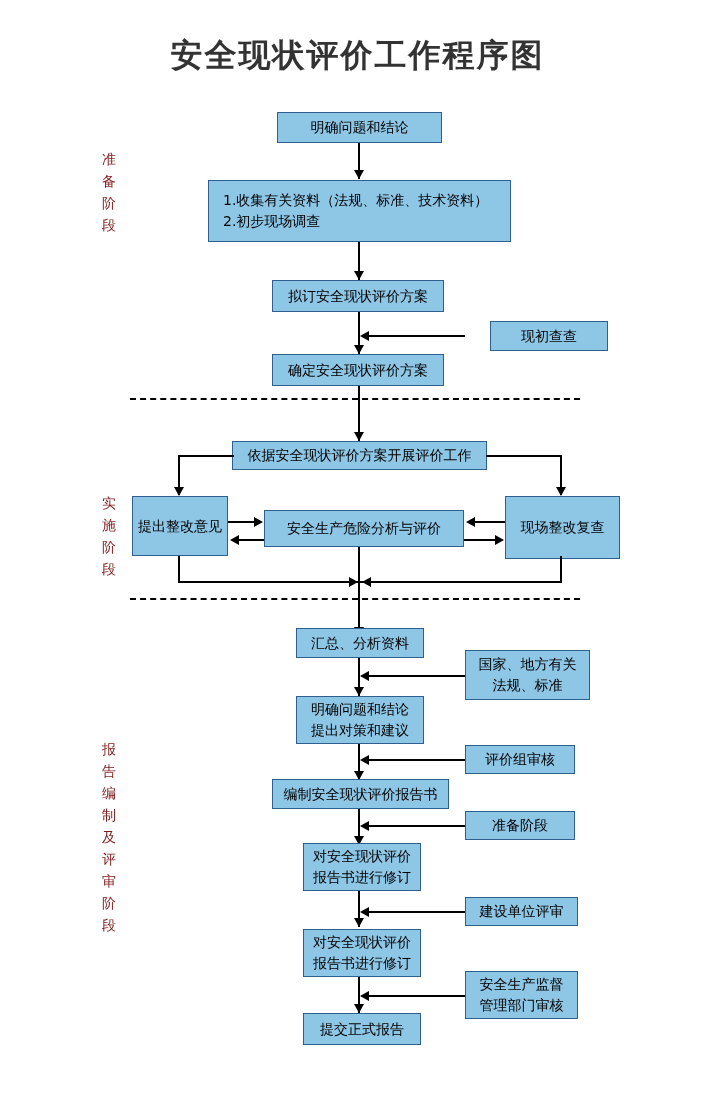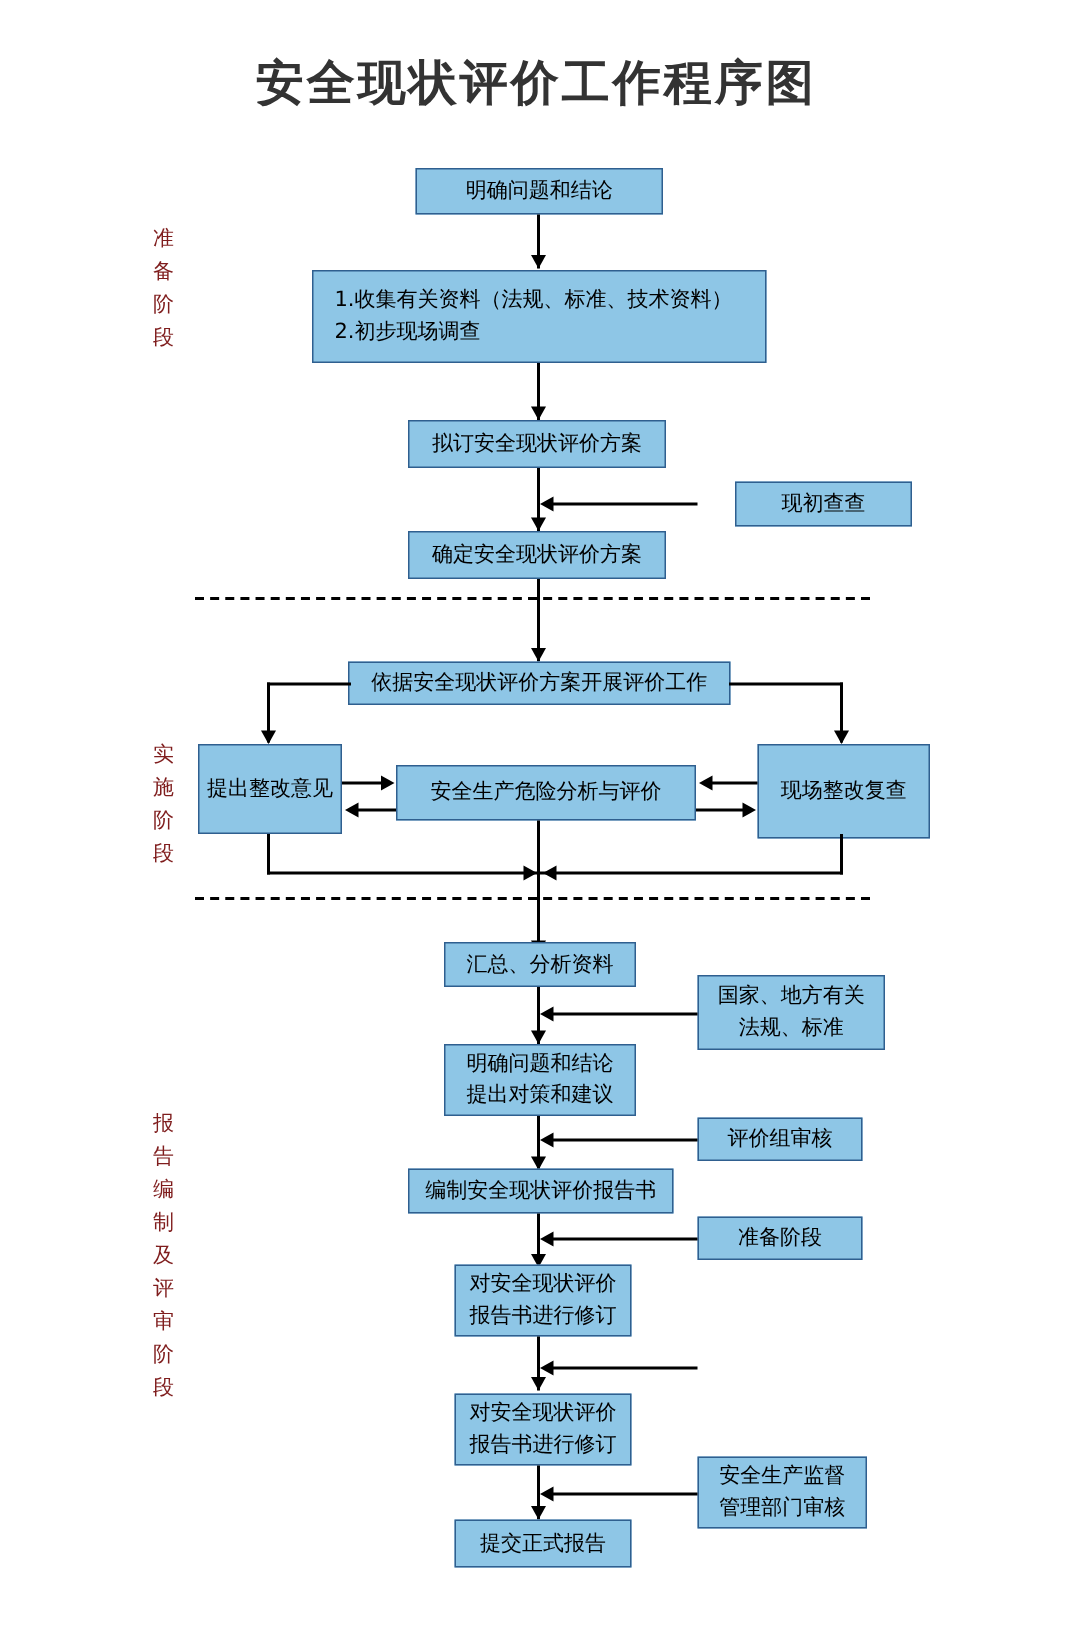--- a/index.html
+++ b/index.html
@@ -228,20 +228,23 @@
   <div class="hline" style="left:366px; top:825px; width:99px;"></div>
   <div class="arrow-left" style="left:360px; top:821px;"></div>
 
   <div class="node" style="left:303px; top:843px; width:118px; height:48px;">
     <span class="node-text">对安全现状评价
 报告书进行修订</span>
   </div>
   <div class="vline" style="left:358px; top:891px; height:36px;"></div>
   <div class="arrow-down" style="left:354px; top:918px;"></div>
 
+  <div class="node" style="left:465px; top:897px; width:113px; height:29px;">
+    <span class="node-text">建设单位评审</span>
+  </div>
   <div class="hline" style="left:366px; top:911px; width:99px;"></div>
   <div class="arrow-left" style="left:360px; top:907px;"></div>
 
   <div class="node" style="left:303px; top:929px; width:118px; height:48px;">
     <span class="node-text">对安全现状评价
 报告书进行修订</span>
   </div>
   <div class="vline" style="left:358px; top:977px; height:36px;"></div>
   <div class="arrow-down" style="left:354px; top:1004px;"></div>
 

